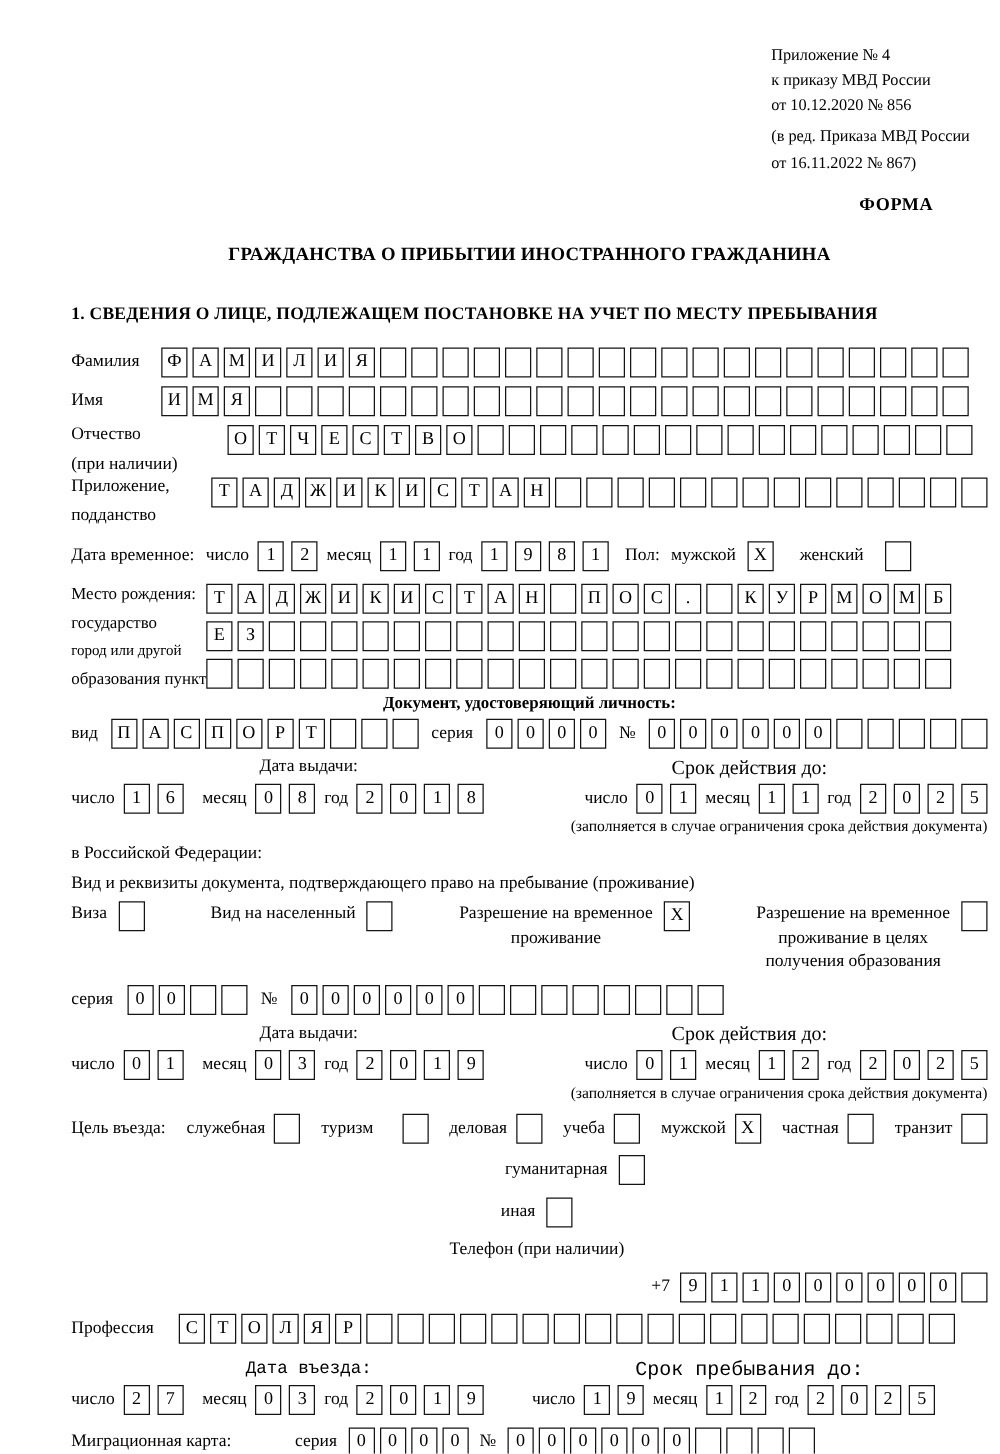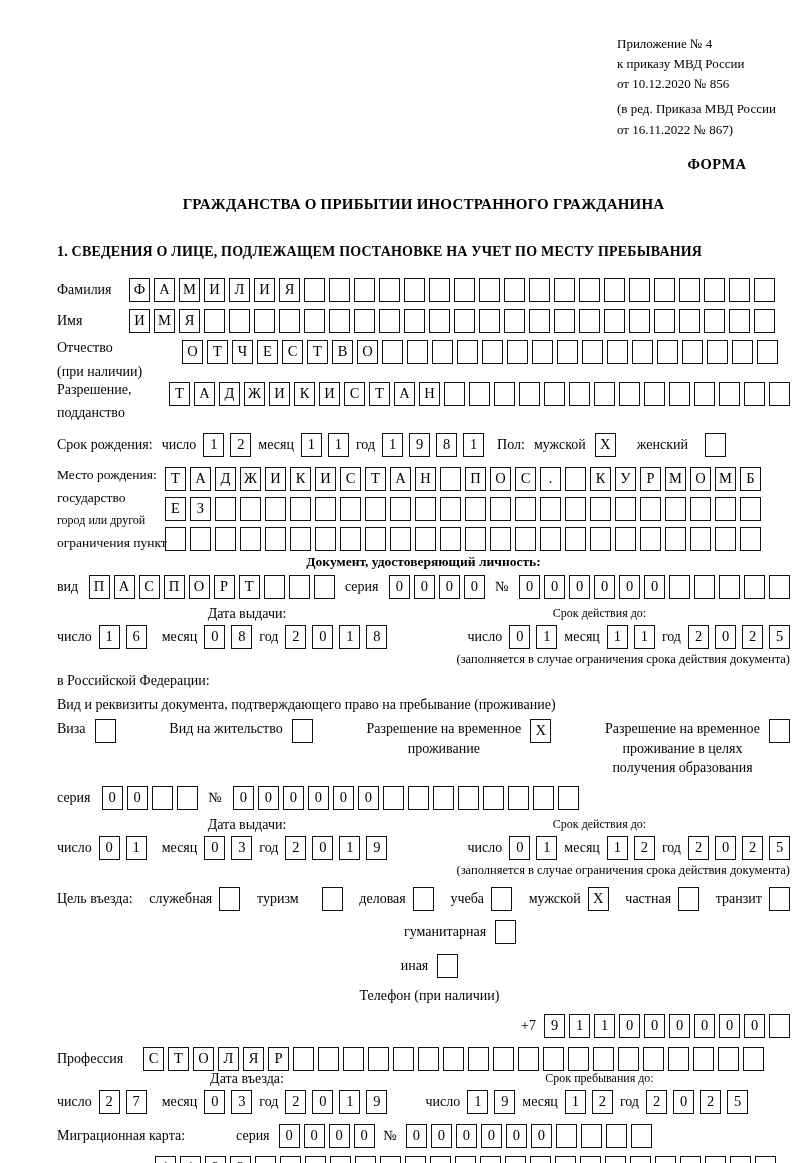--- a/index.html
+++ b/index.html
@@ -21,21 +21,21 @@
   .cells { display:inline-flex; gap:4px; }
   .cell {
     flex:none; width:21px; height:24px; border:1.7px solid #141414;
     display:flex; align-items:center; justify-content:center; font-size:14.5px;
   }
   .frow { display:flex; align-items:center; }
   .frow .lblcol { flex:none; }
   .dgroup { display:inline-flex; align-items:center; gap:7px; }
   .heads { display:flex; margin-top:7px; }
   .heads .h-left { width:380px; text-align:center; font-size:14px; }
-  .heads .h-right { width:285px; text-align:center; font-size:12px; margin-left:20px; }
+  .heads .h-right { width:285px; text-align:center; font-size:16px; margin-left:20px; }
   .optlbl { font-size:14px; text-align:center; line-height:1.4; }
   .opt { display:flex; align-items:flex-start; gap:9px; }
   .rep-wrap { display:flex; margin-top:8px; }
   .rep-labels { flex:none; width:90px; font-size:13.5px; line-height:1.62; white-space:nowrap; }
   .rep-rows { margin-left:8px; display:flex; flex-direction:column; gap:6px; }
 </style>
 </head>
 <body>
 
 <div class="page">
@@ -151,21 +151,21 @@
           <span class="cell"></span>
           <span class="cell"></span>
           <span class="cell"></span>
           <span class="cell"></span>
           <span class="cell"></span>
         </span>
     </div>
 
     <div class="frow" style="margin-top:2px; align-items:flex-start;">
       <span class="lblcol" style="width:112px;">
-        <span class="lbl" style="display:block;">Разрешение,</span>
+        <span class="lbl" style="display:block;">Приложение,</span>
         <span class="lbl" style="display:block; margin-top:7px;">подданство</span>
       </span>
       <span class="cells">
           <span class="cell">Т</span>
           <span class="cell">А</span>
           <span class="cell">Д</span>
           <span class="cell">Ж</span>
           <span class="cell">И</span>
           <span class="cell">К</span>
           <span class="cell">И</span>
@@ -184,21 +184,21 @@
           <span class="cell"></span>
           <span class="cell"></span>
           <span class="cell"></span>
           <span class="cell"></span>
           <span class="cell"></span>
           <span class="cell"></span>
         </span>
     </div>
 
     <div class="frow" style="margin-top:12px; gap:9px;">
-      <span class="lbl">Срок рождения:</span>
+      <span class="lbl">Дата временное:</span>
       <span class="dgroup">
         <span class="lbl">число</span>
         <span class="cells" style="gap:6px;">
             <span class="cell">1</span>
             <span class="cell">2</span>
           </span>
         <span class="lbl">месяц</span>
         <span class="cells" style="gap:6px;">
             <span class="cell">1</span>
             <span class="cell">1</span>
@@ -220,21 +220,21 @@
       <span class="cells" style="margin-left:8px;">
           <span class="cell"></span>
         </span>
     </div>
 
     <div class="frow" style="margin-top:10px; align-items:center;">
       <span class="lblcol" style="width:108px;">
         <span class="lbl" style="display:block; font-size:13.5px;">Место рождения:</span>
         <span class="lbl" style="display:block; font-size:13.5px; margin-top:7px;">государство</span>
         <span class="lbl" style="display:block; font-size:12px; margin-top:7px;">город или другой</span>
-        <span class="lbl" style="display:block; font-size:13.5px; margin-top:7px;">ограничения пункт</span>
+        <span class="lbl" style="display:block; font-size:13.5px; margin-top:7px;">образования пункт</span>
       </span>
       <span style="display:flex; flex-direction:column; gap:6px;">
         <span class="cells">
             <span class="cell">Т</span>
             <span class="cell">А</span>
             <span class="cell">Д</span>
             <span class="cell">Ж</span>
             <span class="cell">И</span>
             <span class="cell">К</span>
             <span class="cell">И</span>
@@ -400,21 +400,21 @@
     <div class="lbl" style="margin-top:8px; white-space:normal;">Вид и реквизиты документа, подтверждающего право на пребывание (проживание)</div>
 
     <div class="frow" style="margin-top:6px; align-items:flex-start; justify-content:space-between;">
       <span class="opt">
         <span class="optlbl">Виза</span>
         <span class="cells">
             <span class="cell"></span>
           </span>
       </span>
       <span class="opt">
-        <span class="optlbl">Вид на жительство</span>
+        <span class="optlbl">Вид на населенный</span>
         <span class="cells">
             <span class="cell"></span>
           </span>
       </span>
       <span class="opt">
         <span class="optlbl">
           <span style="display:block;">Разрешение на временное</span>
           <span style="display:block;">проживание</span>
         </span>
         <span class="cells">
@@ -607,21 +607,21 @@
           <span class="cell"></span>
           <span class="cell"></span>
           <span class="cell"></span>
           <span class="cell"></span>
           <span class="cell"></span>
           <span class="cell"></span>
           <span class="cell"></span>
         </span>
     </div>
 
-    <div class="heads" style="margin-top:0;">
+    <div class="heads" style="margin-top:12px;font-family:Liberation Mono, monospace;">
       <span class="h-left">Дата въезда:</span>
       <span class="h-right">Срок пребывания до:</span>
     </div>
     <div class="frow" style="margin-top:3px;">
       <span class="dgroup">
         <span class="lbl">число</span>
         <span class="cells" style="gap:6px;">
             <span class="cell">2</span>
             <span class="cell">7</span>
           </span>

